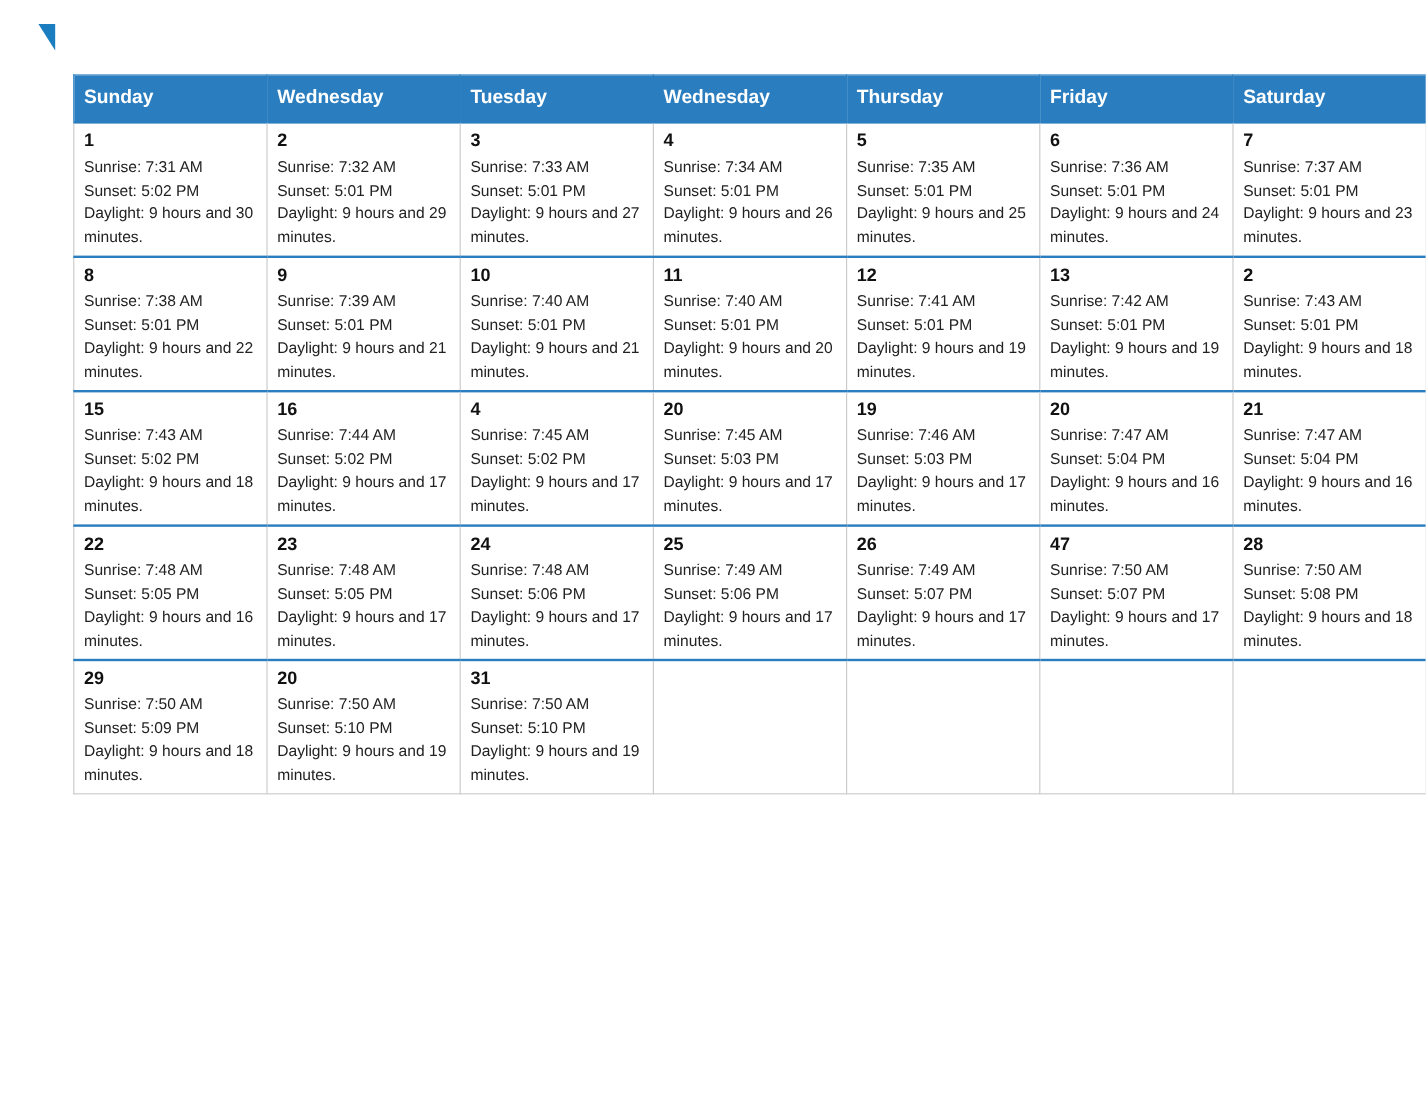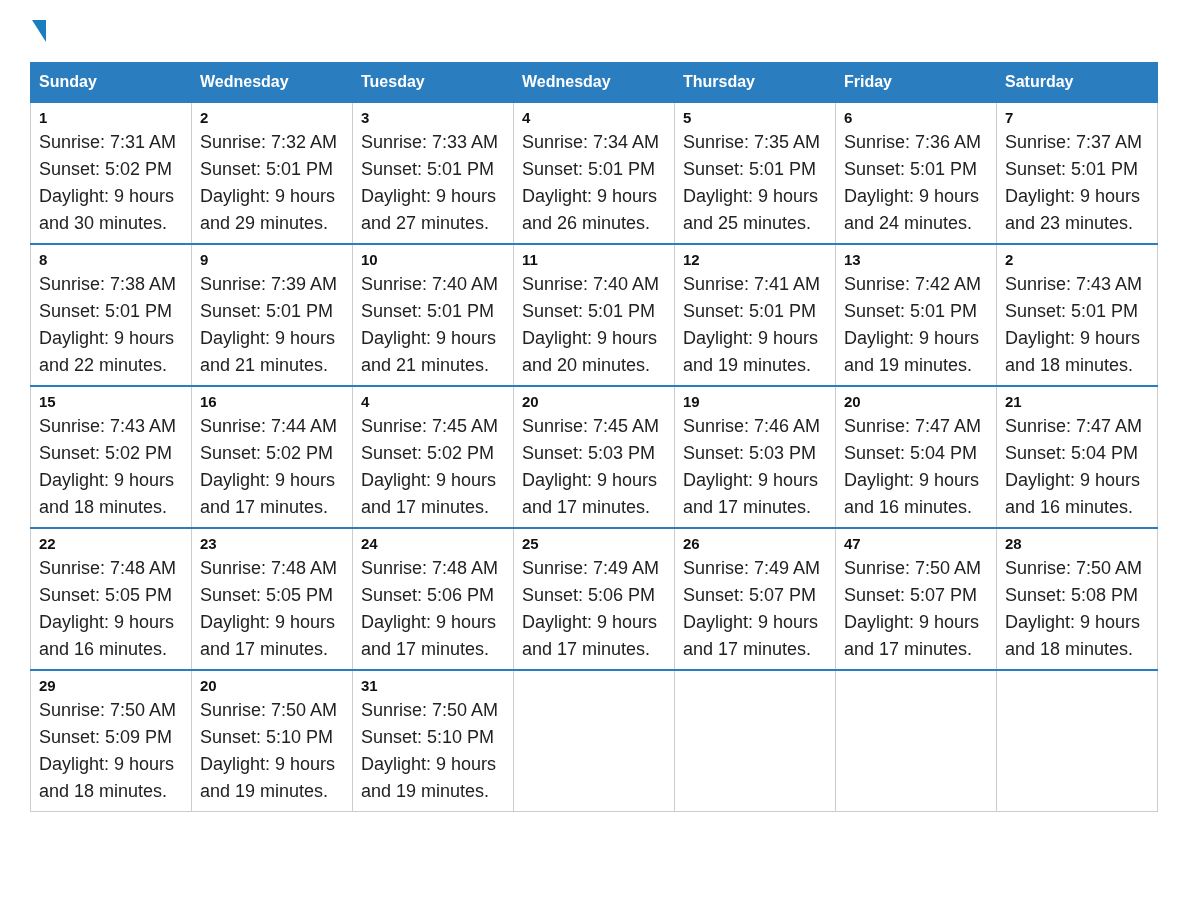--- a/index.html
+++ b/index.html
@@ -59,20 +59,21 @@
     }
     .location-title {
       font-size: 22px;
       color: #444;
       margin-top: 4px;
     }
     .calendar-table {
       width: 100%;
       border-collapse: collapse;
       table-layout: fixed;
+      margin-left: 31px;
     }
     .calendar-table th {
       background-color: #2a7dbf;
       color: #fff;
       font-size: 16px;
       font-weight: bold;
       padding: 10px 8px;
       text-align: left;
       border: 1px solid #2a7dbf;
     }
@@ -84,21 +85,21 @@
       font-size: 13px;
       color: #222;
     }
     .day-number {
       font-size: 15px;
       font-weight: bold;
       color: #111;
       margin-bottom: 3px;
     }
     .day-info {
-      font-size: 18px;
+      font-size: 13px;
       line-height: 1.5;
       color: #222;
     }
     .empty-cell {
       background: #fff;
     }
     .week-row td {
       border-top: 2px solid #2a7dbf;
     }
   </style>

